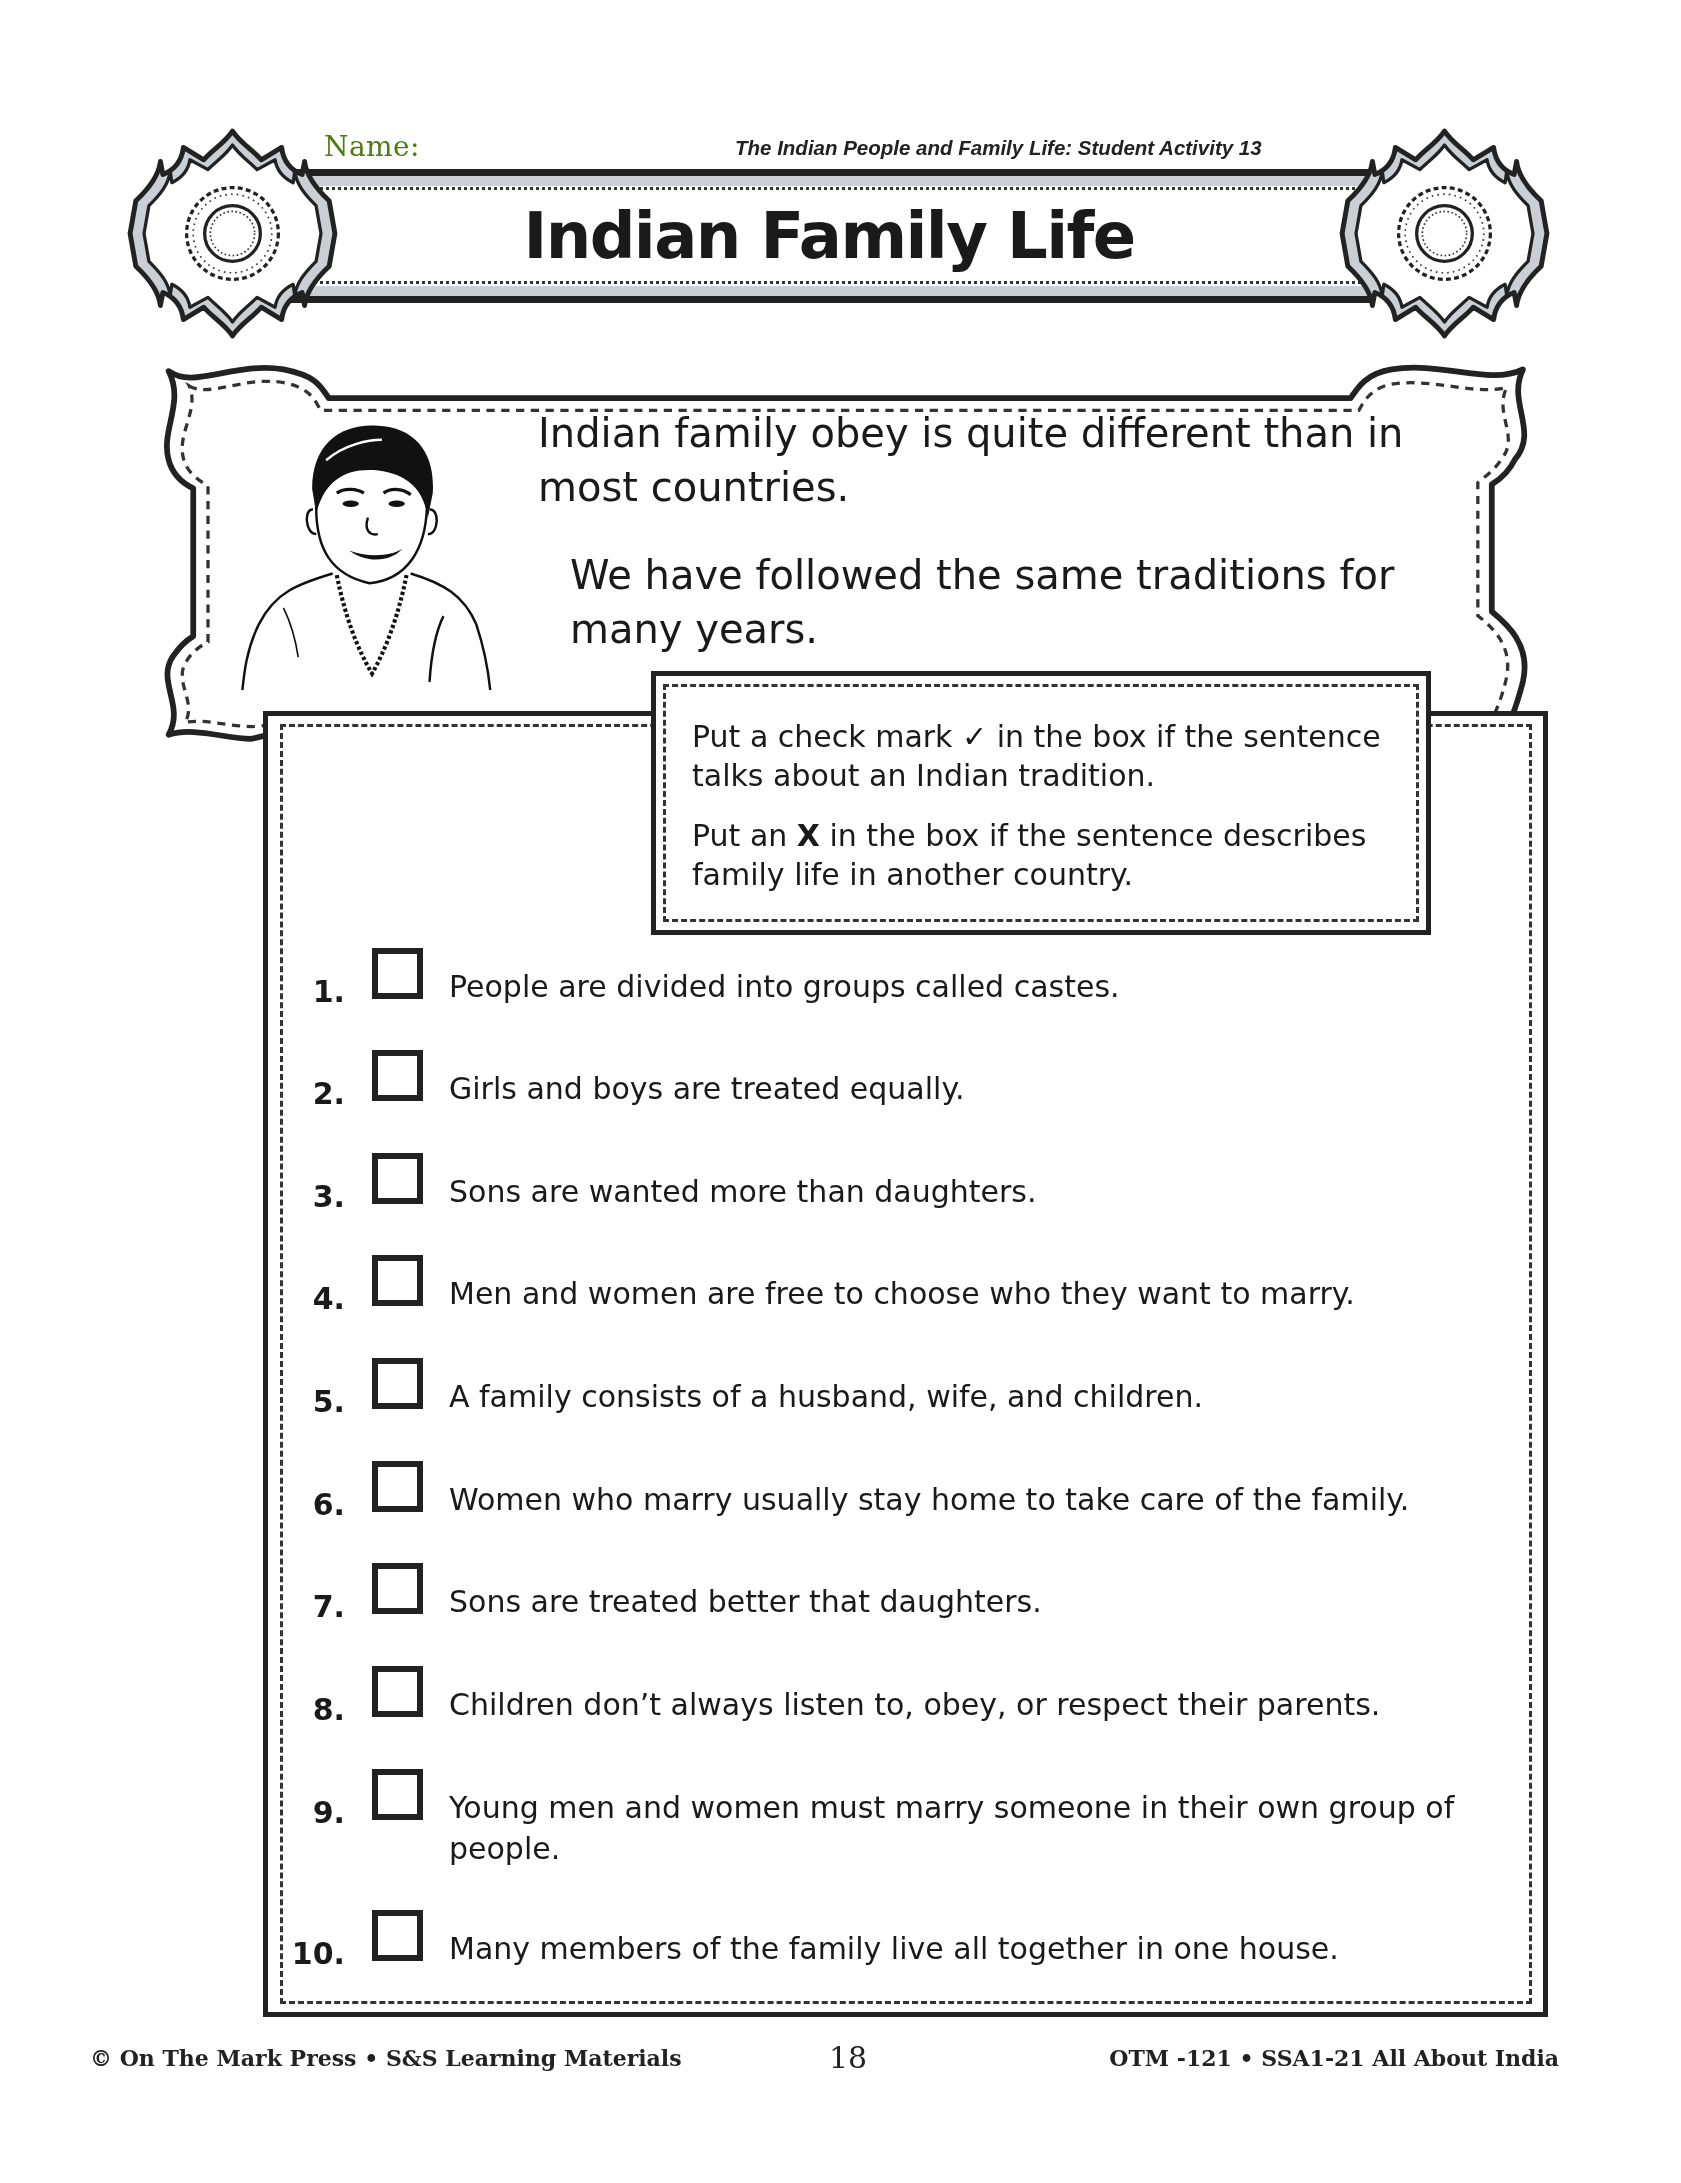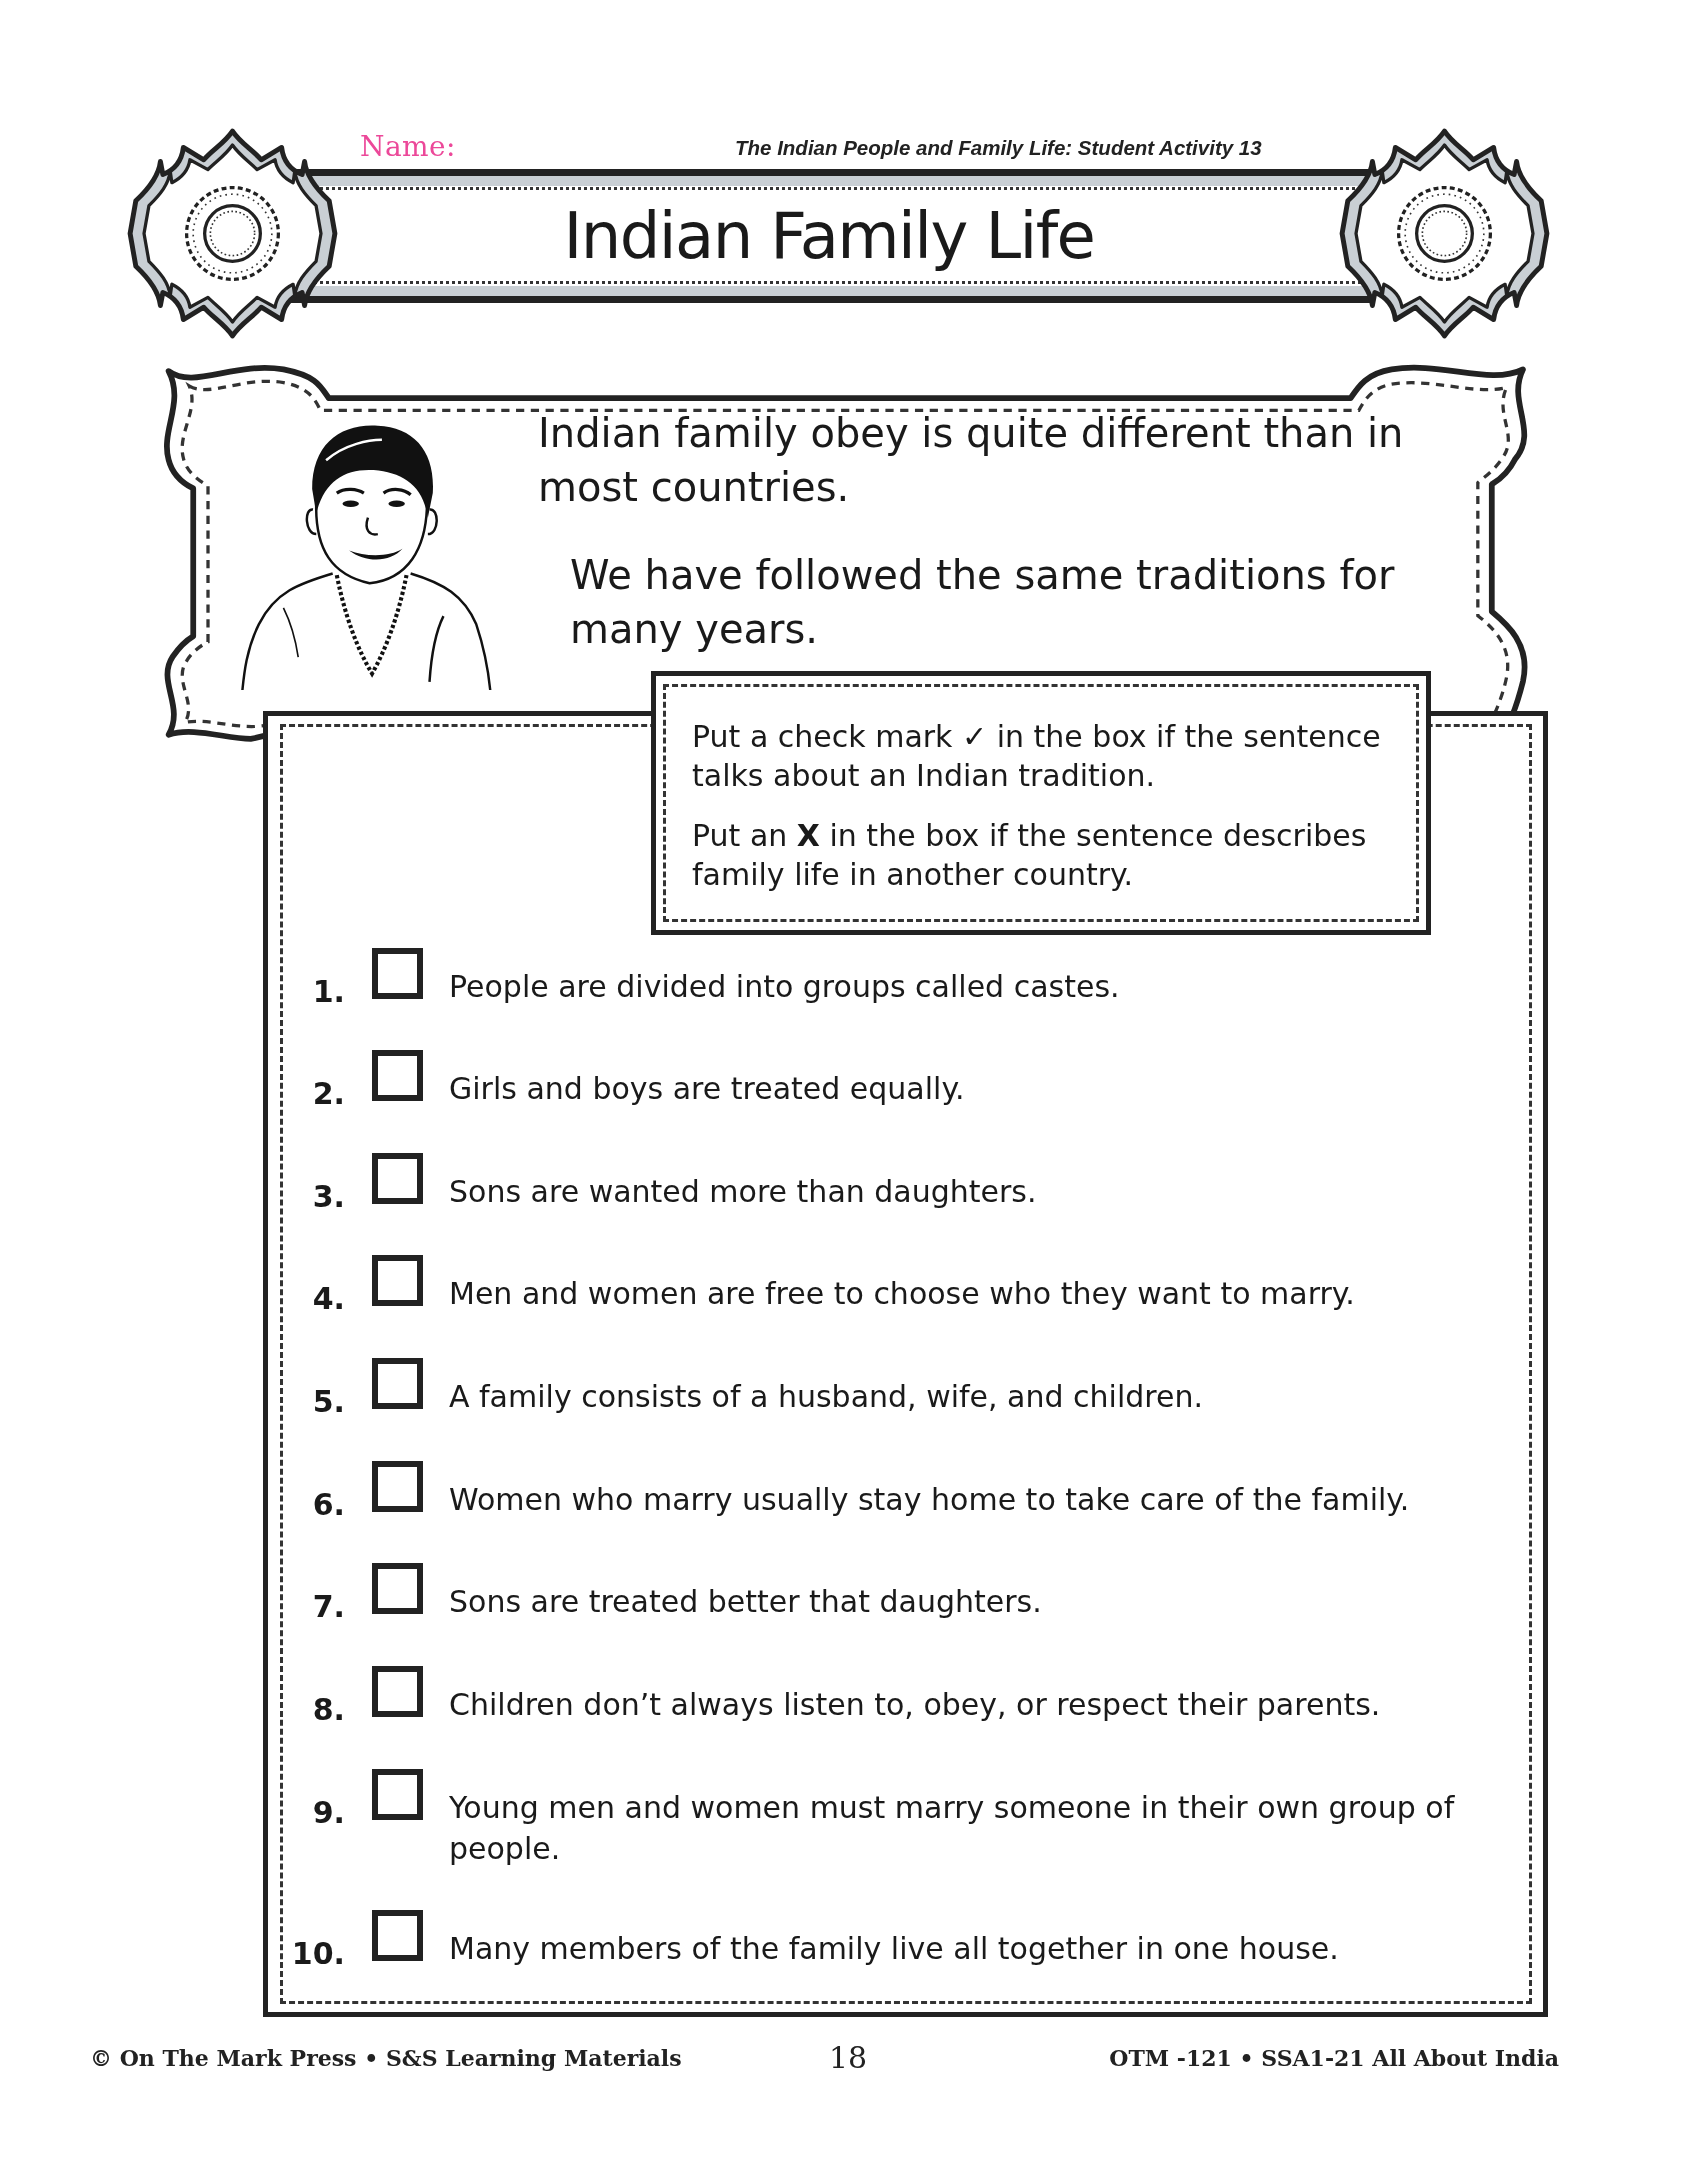--- a/index.html
+++ b/index.html
@@ -1,29 +1,29 @@
 <!DOCTYPE html>
 <html style="font-size:13px"><head>
 <meta charset="utf-8">
 <style>
   html, body { margin: 0; padding: 0; background: #ffffff; }
   body { width: 1682px; height: 2183px; position: relative; overflow: hidden; color: #1a1a1a; }
   .abs { position: absolute; }
 
   
-  .name-label { left: 324px; top: 130px; font-family: "DejaVu Serif", serif; font-size: 28px; color: #ec4899; letter-spacing: 0.4px; margin-left: 36px; }
+  .name-label { left: 324px; top: 130px; font-family: "DejaVu Serif", serif; font-size: 28px; color: #4d7c0f; letter-spacing: 0.4px; }
   .subtitle { left: 735px; top: 136px; font-family: Liberation Sans, sans-serif; font-style: italic; font-weight: bold; font-size: 20.5px; color: #222; white-space: nowrap; }
   .banner { left: 283px; top: 169px; width: 1092px; height: 133px; }
   .band-dark-top { left: 0; top: 0; width: 100%; height: 6.6px; background: #222; }
   .band-gray-top { left: 0; top: 6.6px; width: 100%; height: 10px; background: #c9cfd4; }
   .dots-top { left: 0; top: 18px; width: 100%; height: 0; border-top: 3.3px dotted #333; }
   .dots-bot { left: 0; top: 112px; width: 100%; height: 0; border-top: 3.3px dotted #333; }
   .band-gray-bot { left: 0; top: 117px; width: 100%; height: 10px; background: #c9cfd4; }
   .band-dark-bot { left: 0; top: 127px; width: 100%; height: 6.6px; background: #222; }
-  .page-title { left: 0; top: 23px; width: 100%; text-align: center; font-family: "DejaVu Sans", sans-serif; font-weight: normal; font-size: 64px; letter-spacing: -1.6px; color: #1a1a1a; line-height: 89px; }
+  .page-title { left: 0; top: 23px; width: 100%; text-align: center; font-family: "DejaVu Sans", sans-serif; font-weight: bold; font-size: 64px; letter-spacing: -1.6px; color: #1a1a1a; line-height: 89px; }
   .rosette { width: 213px; height: 213px; }
 
   
   .intro-frame { left: 160px; top: 353px; width: 1388px; height: 394px; }
   .intro-text { left: 538px; font-family: "DejaVu Sans", sans-serif; font-size: 40px; color: #1a1a1a; line-height: 54px; width: 936px; }
   .intro-p1 { top: 406px; }
   .intro-p2 { top: 548px; margin-left: 32px; }
   .boy { left: 234px; top: 411px; width: 263px; height: 279px; }
 
   

